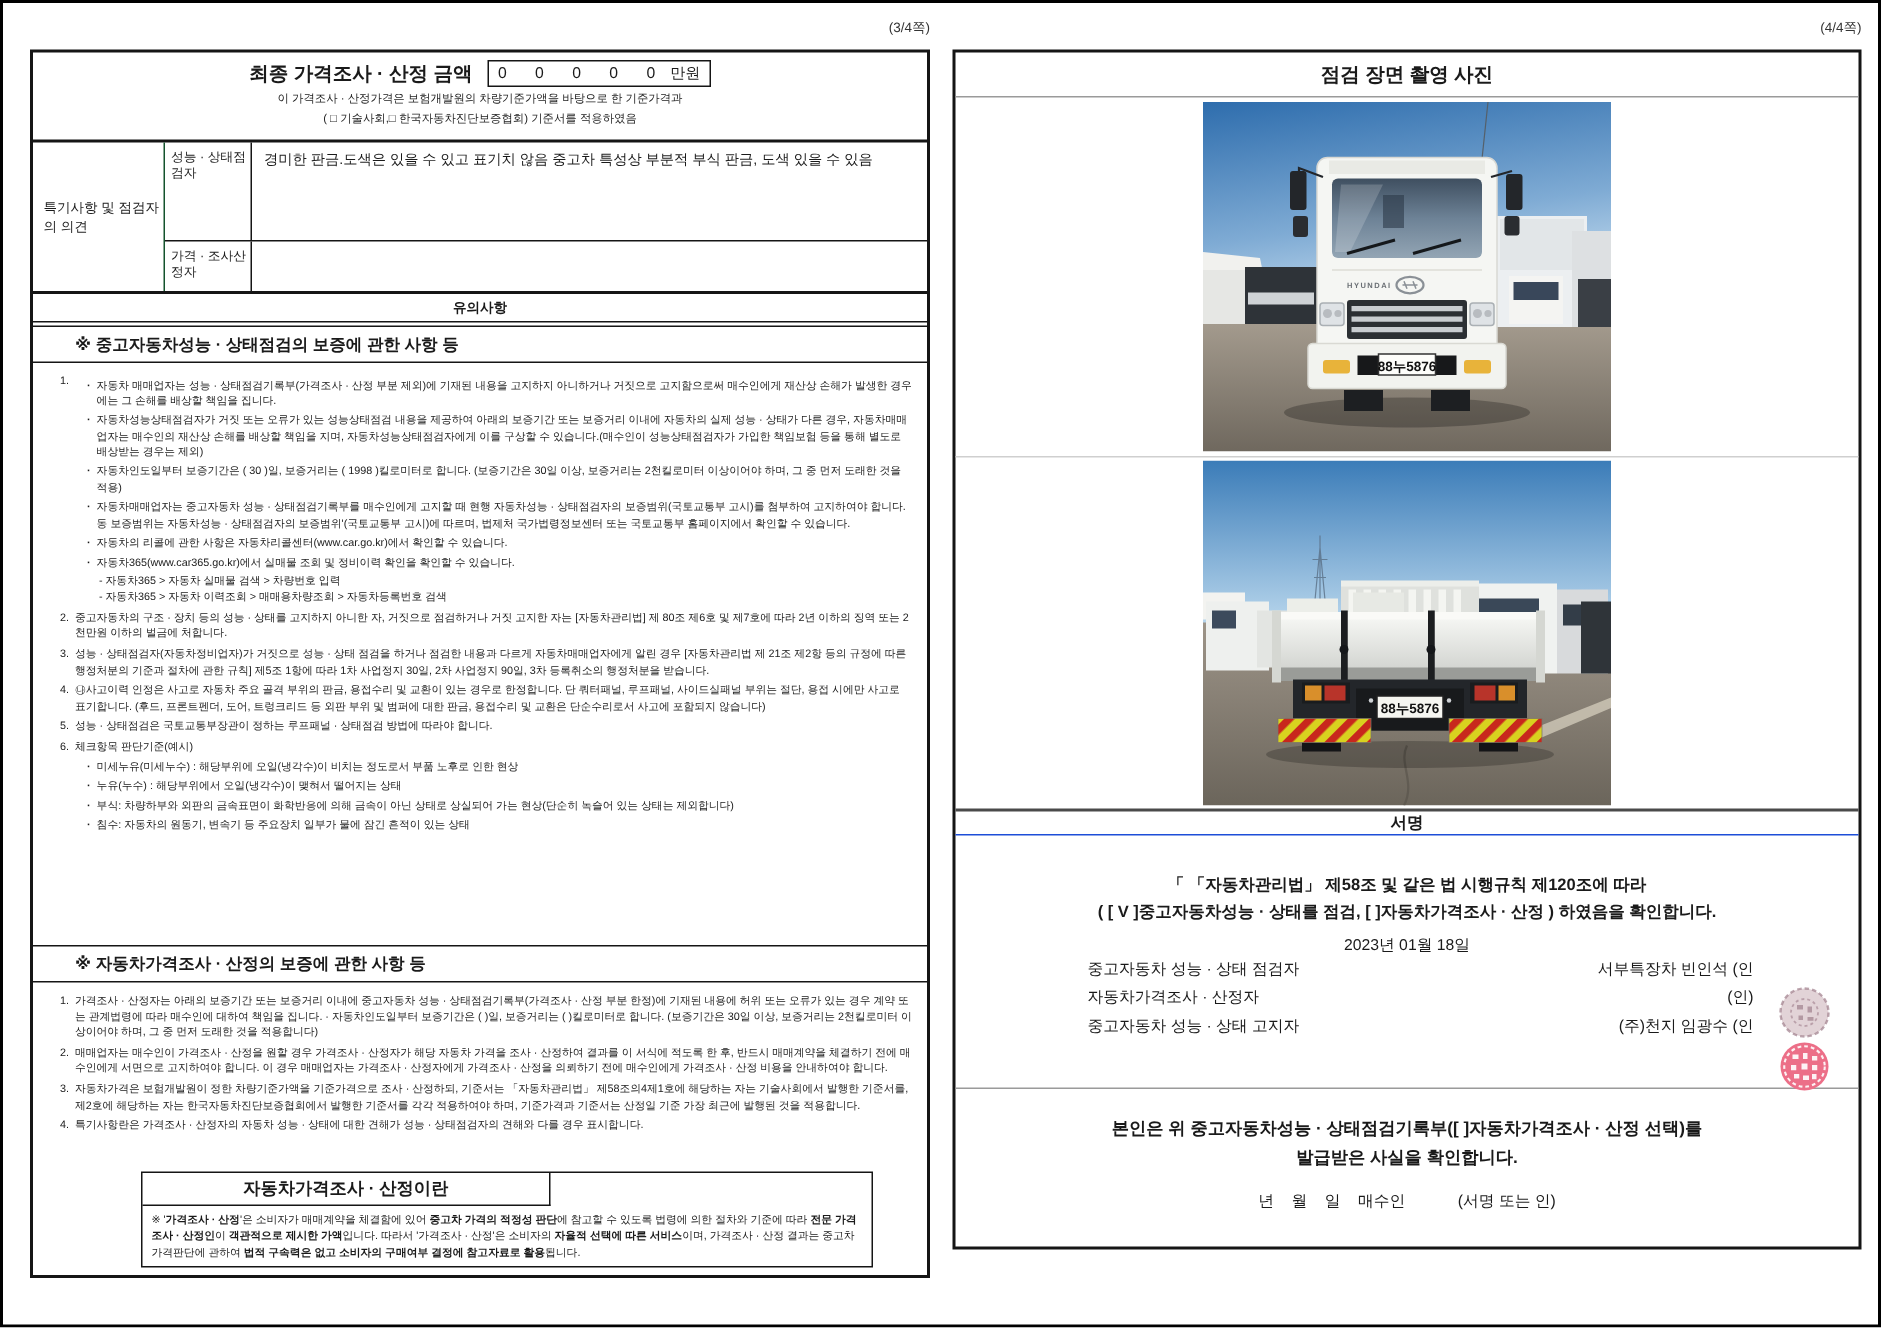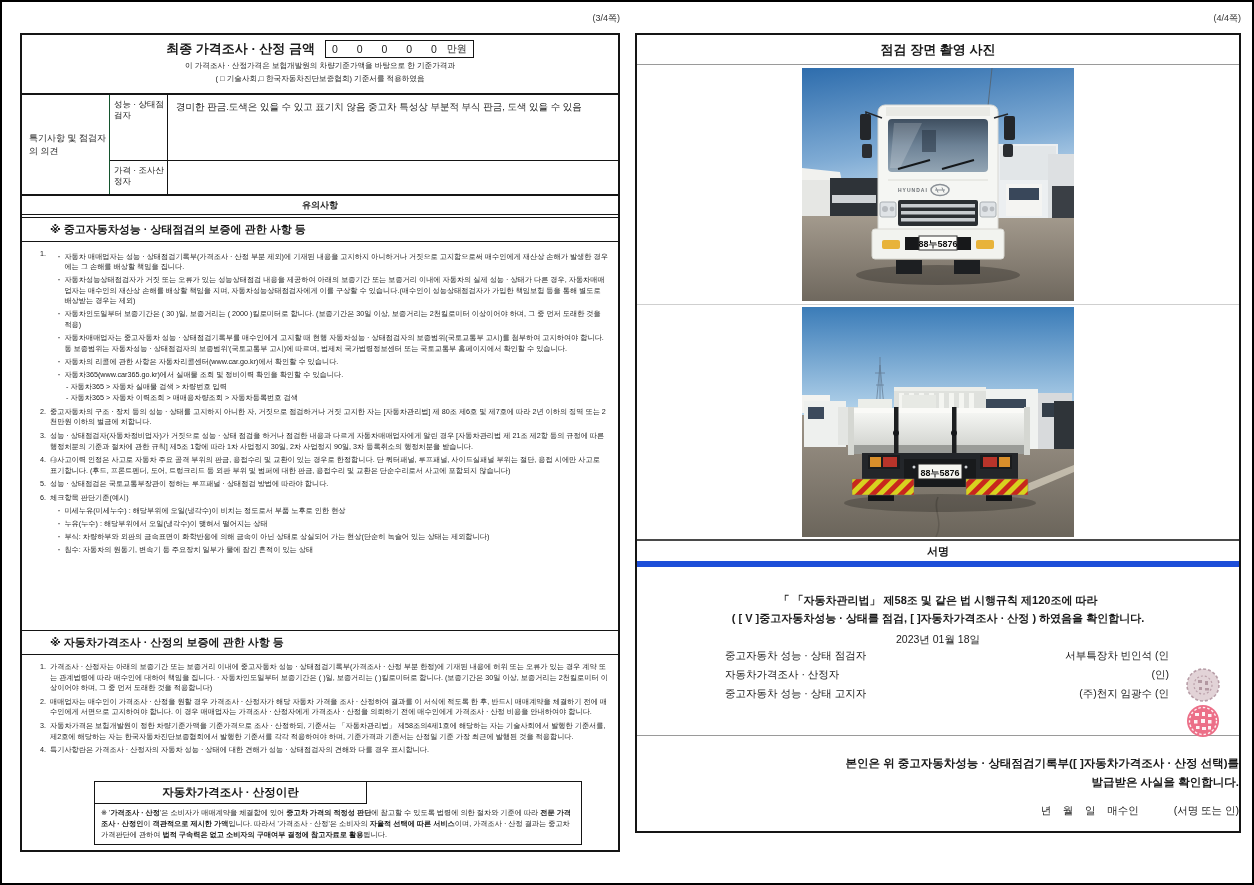--- a/index.html
+++ b/index.html
@@ -47,32 +47,32 @@
   .def-body{font-size:7.2px;line-height:11px;padding:3px 6px 4px 6px;}
   .b{font-weight:bold;}
 
   
   .page4{position:absolute;left:635px;top:33px;width:606px;height:800px;border:2px solid #151515;
          box-sizing:border-box;display:flex;flex-direction:column;background:#fff;}
   .p4-header{height:30px;border-bottom:1px solid #9a9a9a;display:flex;align-items:center;justify-content:center;
              font-weight:bold;font-size:13px;box-sizing:border-box;}
   .photo-cell{height:240px;display:flex;align-items:center;justify-content:center;border-bottom:1px solid #cfcfcf;box-sizing:border-box;}
   .photo-cell2{height:236px;border-bottom:2px solid #4a4a4a;}
-  .sign-title{height:26px;border-bottom:6px solid #1d4ed8;display:flex;align-items:center;justify-content:center;
+  .sign-title{height:16px;border-bottom:1px solid #1d4ed8;display:flex;align-items:center;justify-content:center;
               font-weight:bold;font-size:11px;box-sizing:border-box;}
   .sign-body{height:168px;position:relative;box-sizing:border-box;}
   .statement{text-align:center;font-weight:bold;font-size:11px;line-height:18px;margin-top:24px;}
   .sign-date{text-align:center;font-size:10.5px;margin-top:6px;}
   .sign-row{position:relative;font-size:10.5px;height:17px;margin-top:2px;}
   .sign-role{position:absolute;left:88px;}
   .sign-name{position:absolute;right:70px;}
   .stamp{position:absolute;width:44px;height:44px;}
   .stamp1{right:14px;top:96px;}
   .stamp2{right:14px;top:132px;}
-  .confirm{flex:1;border-top:1px solid #9a9a9a;text-align:right;box-sizing:border-box;padding-top:18px;}
+  .confirm{flex:1;border-top:1px solid #9a9a9a;text-align:center;box-sizing:border-box;padding-top:18px;}
   .confirm-line{font-weight:bold;font-size:11.5px;line-height:19px;}
   .confirm-date{font-size:10.5px;margin-top:12px;}
 </style>
 </head>
 <body>
 
 <div class="frame"></div>
 
 <div class="page-label" id="label3">(3/4쪽)</div>
 <div class="page-label" id="label4">(4/4쪽)</div>
@@ -108,21 +108,21 @@
   <div class="caution-bar">유의사항</div>
 
   <div class="sec-hdr">※ 중고자동차성능 · 상태점검의 보증에 관한 사항 등</div>
 
   <div class="sec-body sec-body1">
     <div class="item">
       <span class="num">1.</span>
       <div class="txt">
         <div class="bl">자동차 매매업자는 성능 · 상태점검기록부(가격조사 · 산정 부분 제외)에 기재된 내용을 고지하지 아니하거나 거짓으로 고지함으로써 매수인에게 재산상 손해가 발생한 경우에는 그 손해를 배상할 책임을 집니다.</div>
         <div class="bl">자동차성능상태점검자가 거짓 또는 오류가 있는 성능상태점검 내용을 제공하여 아래의 보증기간 또는 보증거리 이내에 자동차의 실제 성능 · 상태가 다른 경우, 자동차매매업자는 매수인의 재산상 손해를 배상할 책임을 지며, 자동차성능상태점검자에게 이를 구상할 수 있습니다.(매수인이 성능상태점검자가 가입한 책임보험 등을 통해 별도로 배상받는 경우는 제외)</div>
-        <div class="bl">자동차인도일부터 보증기간은 ( 30 )일, 보증거리는 ( 2000 )킬로미터로 합니다. (보증기간은 30일 이상, 보증거리는 2천킬로미터 이상이어야 하며, 그 중 먼저 도래한 것을 적용)</div>
+        <div class="bl">자동차인도일부터 보증기간은 ( 30 )일, 보증거리는 ( 1998 )킬로미터로 합니다. (보증기간은 30일 이상, 보증거리는 2천킬로미터 이상이어야 하며, 그 중 먼저 도래한 것을 적용)</div>
         <div class="bl">자동차매매업자는 중고자동차 성능 · 상태점검기록부를 매수인에게 고지할 때 현행 자동차성능 · 상태점검자의 보증범위(국토교통부 고시)를 첨부하여 고지하여야 합니다. 동 보증범위는 자동차성능 · 상태점검자의 보증범위'(국토교통부 고시)에 따르며, 법제처 국가법령정보센터 또는 국토교통부 홈페이지에서 확인할 수 있습니다.</div>
         <div class="bl">자동차의 리콜에 관한 사항은 자동차리콜센터(www.car.go.kr)에서 확인할 수 있습니다.</div>
         <div class="bl">자동차365(www.car365.go.kr)에서 실매물 조회 및 정비이력 확인을 확인할 수 있습니다.</div>
         <div class="subln">- 자동차365 &gt; 자동차 실매물 검색 &gt; 차량번호 입력</div>
         <div class="subln">- 자동차365 &gt; 자동차 이력조회 &gt; 매매용차량조회 &gt; 자동차등록번호 검색</div>
       </div>
     </div>
     <div class="item">
       <span class="num">2.</span>
       <div class="txt">중고자동차의 구조 · 장치 등의 성능 · 상태를 고지하지 아니한 자, 거짓으로 점검하거나 거짓 고지한 자는 [자동차관리법] 제 80조 제6호 및 제7호에 따라 2년 이하의 징역 또는 2천만원 이하의 벌금에 처합니다.</div>

